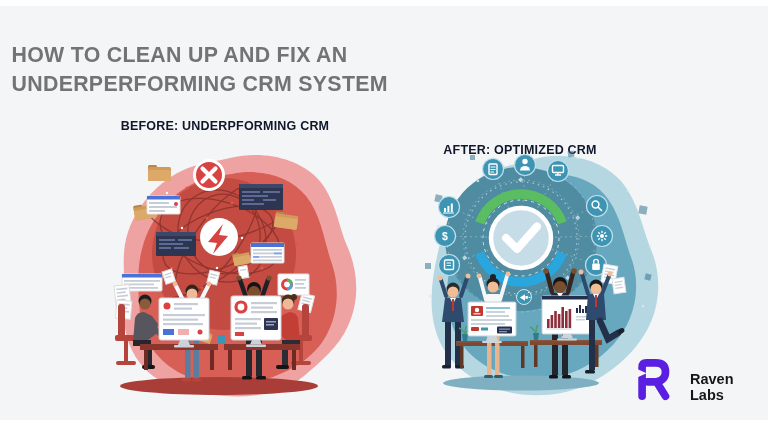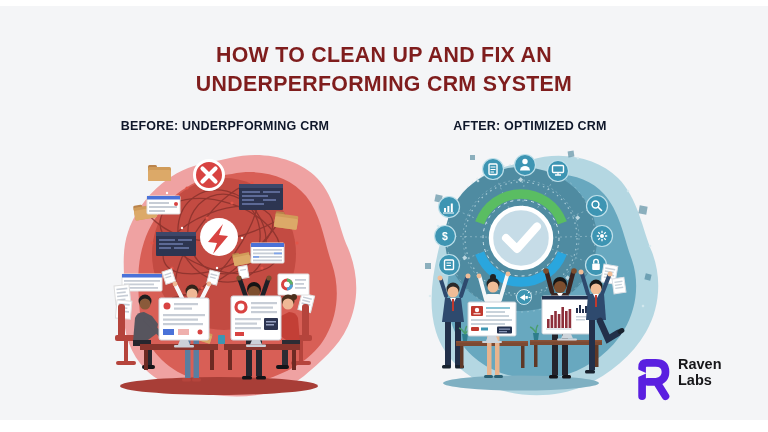--- a/index.html
+++ b/index.html
@@ -1,29 +1,29 @@
 <!DOCTYPE html>
 <html><head>
 <meta charset="utf-8">
 <style>
   html,body{margin:0;padding:0;}
   body{width:768px;height:432px;background:#ffffff;overflow:hidden;position:relative;
        font-family:"Liberation Sans",sans-serif;}
   .canvas{position:absolute;left:0;top:6px;width:768px;height:414px;background:#f4f5f7;}
-  .title{position:absolute;top:34px;left:0;width:768px;text-align:center;
-         color:#7f1d1d;font-size:22px;line-height:29px;font-weight:800;letter-spacing:.3px;}
+  .title{position:absolute;top:34px;left:0;width:768px;text-align:left;
+         color:#737373;font-size:22px;line-height:29px;font-weight:800;letter-spacing:.3px;}
   .title span{display:block;transform:scaleX(.97);}
   .col-label{position:absolute;top:113px;font-size:12.5px;font-weight:700;color:#0f172a;
              letter-spacing:.2px;text-align:center;}
   .col-label.before{left:85px;width:280px;}
-  .col-label.after{left:400px;width:260px;}
+  .col-label.after{left:390px;width:260px;margin-top:24px;}
   svg.illus{position:absolute;}
   #before-illus{left:112px;top:142px;width:250px;height:252px;}
   #after-illus{left:418px;top:140px;width:250px;height:258px;}
-  .logo{position:absolute;left:634px;top:351px;display:flex;align-items:flex-start;gap:8px;}
+  .logo{position:absolute;left:634px;top:351px;display:flex;align-items:flex-end;gap:20px;}
   .logo-text{font-weight:800;font-size:14.5px;line-height:15.5px;color:#17171a;
              display:flex;flex-direction:column;}
 </style>
 </head>
 <body>
 
 <div class="canvas">
 
   <div class="title">
     <span>HOW TO CLEAN UP AND FIX AN</span>

